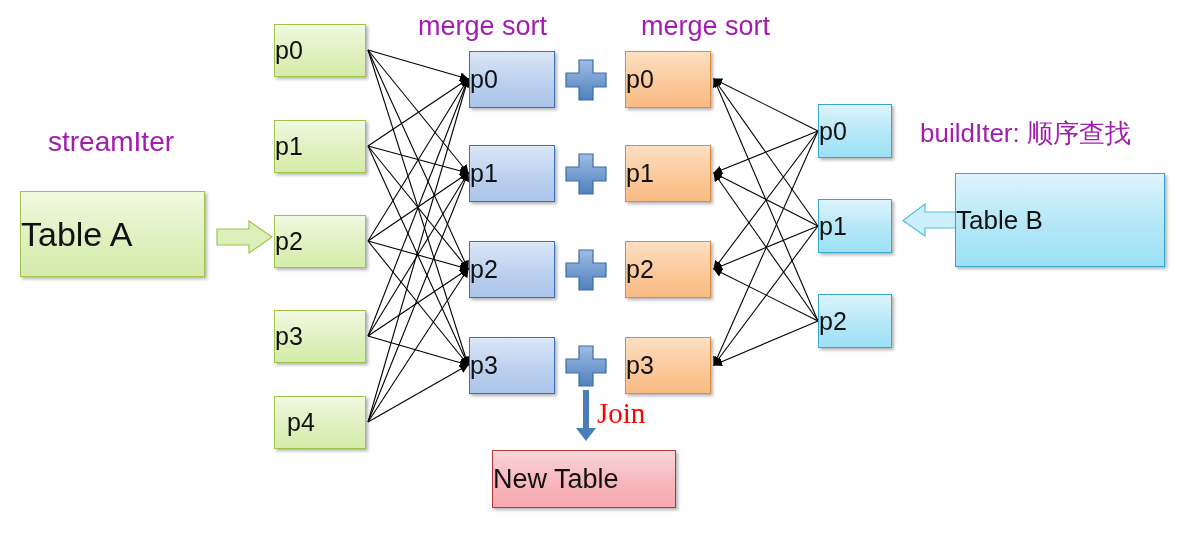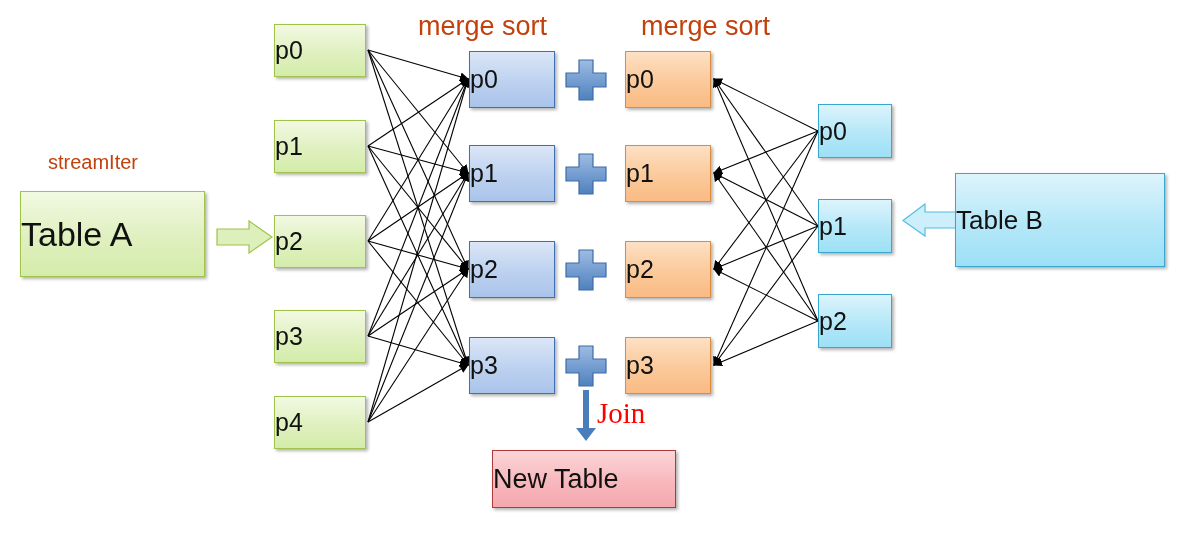--- a/index.html
+++ b/index.html
@@ -1,20 +1,20 @@
 <!DOCTYPE html>
 <html><head>
 <meta charset="utf-8">
 <style>
   html,body{margin:0;padding:0;background:#ffffff;}
   body{width:1202px;height:540px;overflow:hidden;
        font-family:"Liberation Sans","DejaVu Sans",sans-serif;}
   #stage{position:relative;width:1202px;height:540px;background:#fff;}
 
-  .lbl{position:absolute;color:#c2410c;white-space:nowrap;line-height:1;}
+  .lbl{position:absolute;color:#a21caf;white-space:nowrap;line-height:1;}
 
   .box{position:absolute;box-sizing:border-box;
        display:flex;align-items:center;justify-content:flex-start;
        border:1px solid #000;color:#111;
        box-shadow:2px 2px 3px rgba(0,0,0,.30);
        font-weight:400;}
 
   
   .green{border-color:#a0c44a;
          background:linear-gradient(to bottom,#f2f9e2 0%,#dff0bf 55%,#d4ecaa 100%);}
@@ -86,22 +86,23 @@
       <path d="M818,226 L714,269"></path>
       <path d="M818,226 L714,365"></path>
 
       <path d="M818,321 L714,79"></path>
       <path d="M818,321 L714,173"></path>
       <path d="M818,321 L714,269"></path>
       <path d="M818,321 L714,365"></path>
     </g>
   </svg>
 
-  <div class="lbl" style="left:48px;top:128px;font-size:20px;margin-top:24px;">streamIter</div>
-
+  <div class="lbl" style="left:48px;top:128px;font-size:28px;">streamIter</div>
+
+  <div class="lbl" style="left:920px;top:120px;font-size:26px;">buildIter: 顺序查找</div>
 
   <div class="lbl" style="left:418px;top:13px;font-size:27px;">merge sort</div>
 
   <div class="lbl" style="left:641px;top:13px;font-size:27px;">merge sort</div>
 
   <div class="box green" style="left:20px;top:191px;width:185px;height:86px;font-size:34px;">
     <span>Table A</span>
   </div>
 
   <svg style="position:absolute;left:216px;top:219px;width:58px;height:36px;" viewBox="0 0 58 36">
@@ -113,21 +114,21 @@
   </div>
   <div class="box green" style="left:274px;top:120px;width:92px;height:53px;font-size:25px;">
     <span>p1</span>
   </div>
   <div class="box green" style="left:274px;top:215px;width:92px;height:53px;font-size:25px;">
     <span>p2</span>
   </div>
   <div class="box green" style="left:274px;top:310px;width:92px;height:53px;font-size:25px;">
     <span>p3</span>
   </div>
-  <div class="box green" style="left:274px;top:396px;width:92px;height:53px;font-size:25px;">
+  <div class="box green" style="left:274px;top:396px;width:92px;height:53px;font-size:25px;padding-left:12px;">
     <span>p4</span>
   </div>
 
   <div class="box mblue" style="left:469px;top:51px;width:86px;height:57px;font-size:25px;">
     <span>p0</span>
   </div>
   <div class="box mblue" style="left:469px;top:145px;width:86px;height:57px;font-size:25px;">
     <span>p1</span>
   </div>
   <div class="box mblue" style="left:469px;top:241px;width:86px;height:57px;font-size:25px;">

